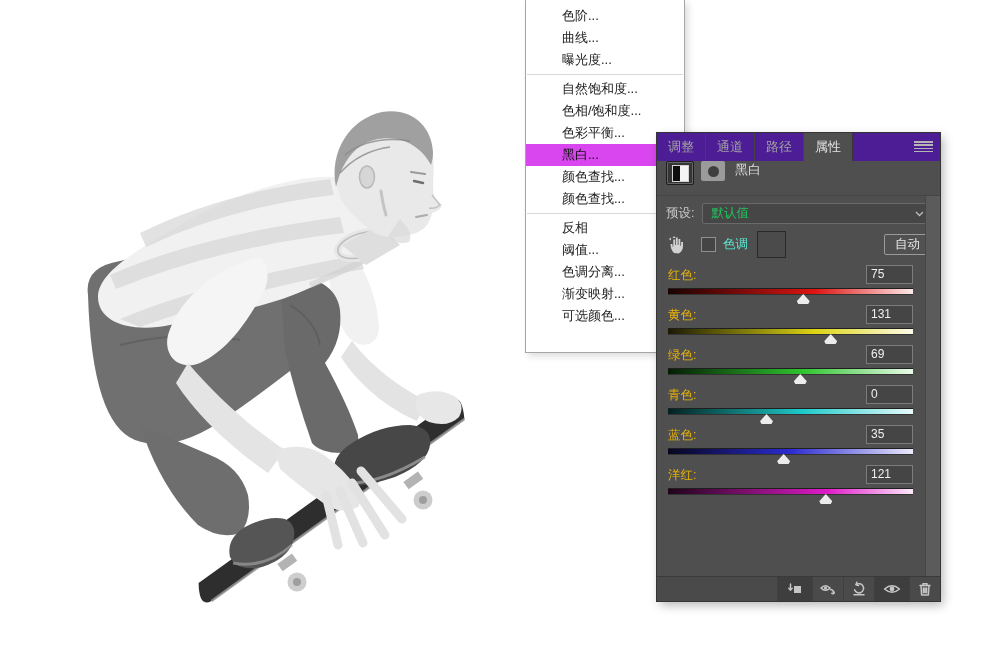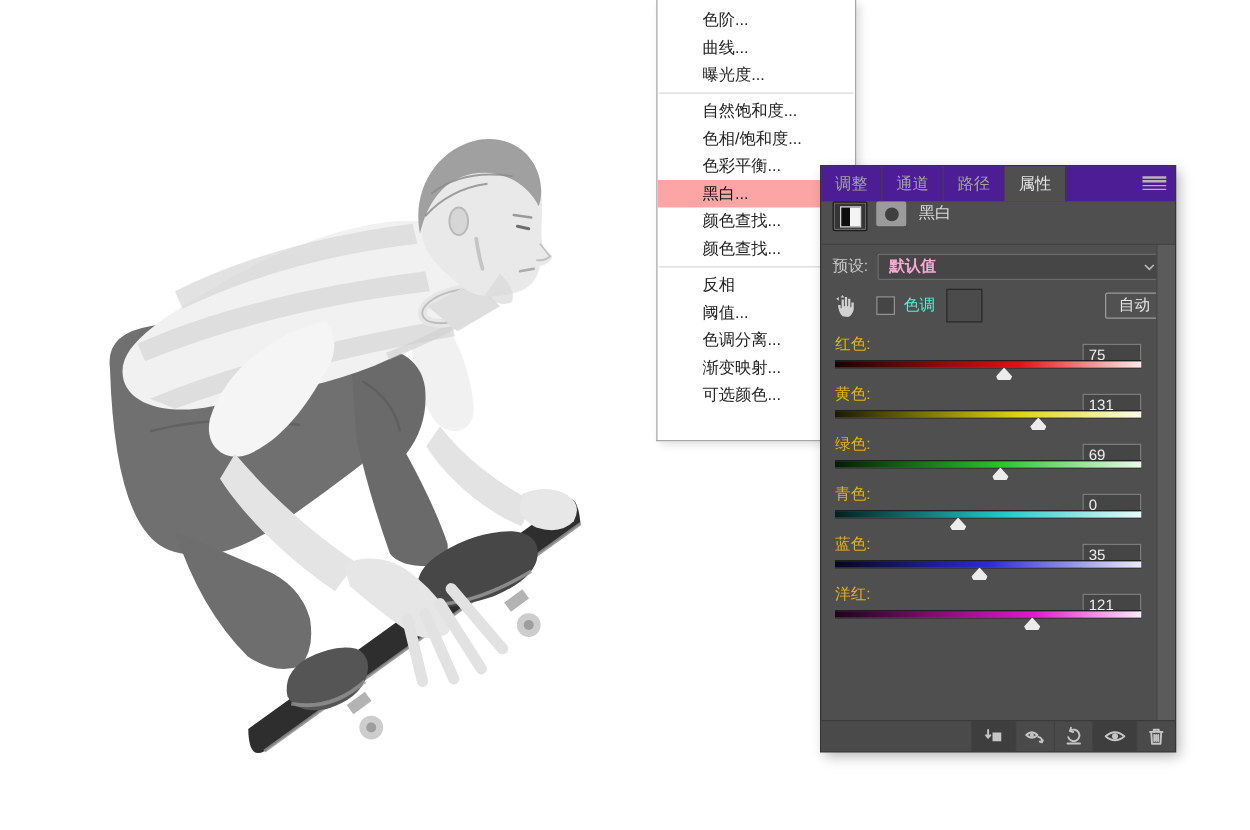--- a/index.html
+++ b/index.html
@@ -34,35 +34,35 @@
   .bw-icon i{width:15px;height:15px;background:linear-gradient(90deg,#0d0d0d 46%,#f4f4f4 46%);
              border:1px solid #d2d2d2;display:block;}
   .mask-icon{width:24px;height:20px;background:#9b9b9b;border-radius:2px;margin-left:7px;
              display:flex;align-items:center;justify-content:center;}
   .mask-icon i{width:11px;height:11px;border-radius:50%;background:#3f3f3f;display:block;}
   .adj-title{margin-left:10px;color:#dcdcdc;font-size:13px;}
 
   .preset-row{display:flex;align-items:center;padding:7px 9px 4px;}
   .preset-label{color:#c9c9c9;margin-right:8px;}
   .preset-select{flex:1;height:21px;background:#464646;border:1px solid #6a6a6a;border-radius:2px;
-                 color:#f9a8d4;line-height:19px;padding:0 8px;position:relative;box-sizing:border-box;cursor:pointer;font-weight:bold;}
+                 color:#22c55e;line-height:19px;padding:0 8px;position:relative;box-sizing:border-box;cursor:pointer;}
   .preset-select svg{position:absolute;right:6px;top:7px;}
 
   .tools-row{display:flex;align-items:center;padding:2px 9px 4px;height:28px;}
   .hand-icon{width:22px;height:22px;}
   .tint-checkbox{width:13px;height:13px;background:#454545;border:1px solid #909090;margin-left:13px;cursor:pointer;}
   .tint-label{margin-left:7px;color:#5eead4;}
   .tint-swatch{width:27px;height:25px;background:#4b4b4b;border:1px solid #292929;margin-left:9px;cursor:pointer;}
   .auto-btn{margin-left:auto;width:47px;height:21px;border:1px solid #9a9a9a;border-radius:2px;color:#e6e6e6;
             text-align:center;line-height:19px;background:#515151;box-sizing:border-box;cursor:pointer;}
 
   .sliders{padding:2px 27px 0 11px;}
   .slider-row{position:relative;height:40px;}
   .slider-label{position:absolute;left:0;top:3px;color:#eab308;}
-  .slider-value{position:absolute;right:0;top:11px;width:41px;height:17px;background:#454545;
+  .slider-value{position:absolute;right:0;top:1px;width:41px;height:17px;background:#454545;
                 border:1px solid #7c7c7c;color:#efefef;font-size:12px;line-height:17px;padding-left:4px;}
   .slider-track{position:absolute;left:0;right:0;top:24px;height:5px;border-top:1px solid #1f1f1f;
                 box-shadow:0 1px 0 rgba(0,0,0,.35);cursor:pointer;}
   .slider-thumb{position:absolute;top:30px;width:13px;height:10px;margin-left:-6px;background:#ececec;
                 clip-path:polygon(50% 0,100% 72%,88% 100%,12% 100%,0 72%);cursor:grab;
                 filter:drop-shadow(0 1px 1px rgba(0,0,0,.5));}
 
   .scroll-strip{position:absolute;right:0;top:63px;bottom:24px;width:14px;background:#5b5b5b;
                 border-left:1px solid #464646;cursor:pointer;}
 
@@ -143,21 +143,21 @@
   <div class="adj-menu">
     <div class="menu-item clipped">亮度/对比度...</div>
     <div class="menu-items">
         <div class="menu-item">色阶...</div>
         <div class="menu-item">曲线...</div>
         <div class="menu-item">曝光度...</div>
         <div class="menu-sep"></div>
         <div class="menu-item">自然饱和度...</div>
         <div class="menu-item">色相/饱和度...</div>
         <div class="menu-item">色彩平衡...</div>
-        <div class="menu-item highlighted" style="background: #fca5a5;">黑白...</div>
+        <div class="menu-item highlighted" style="background: #d946ef;">黑白...</div>
         <div class="menu-item">颜色查找...</div>
         <div class="menu-item">颜色查找...</div>
         <div class="menu-sep"></div>
         <div class="menu-item">反相</div>
         <div class="menu-item">阈值...</div>
         <div class="menu-item">色调分离...</div>
         <div class="menu-item">渐变映射...</div>
         <div class="menu-item">可选颜色...</div>
       </div>
   </div>

